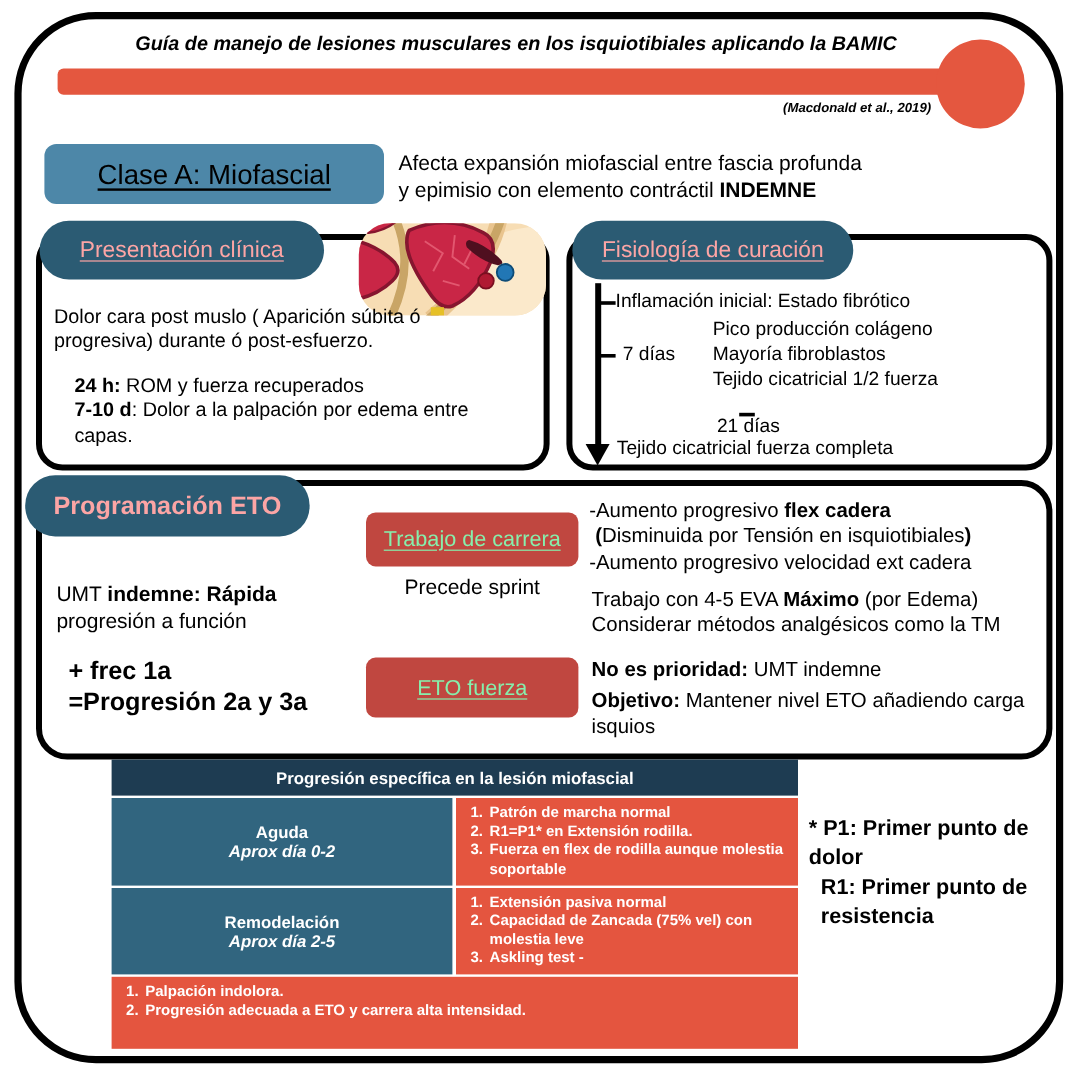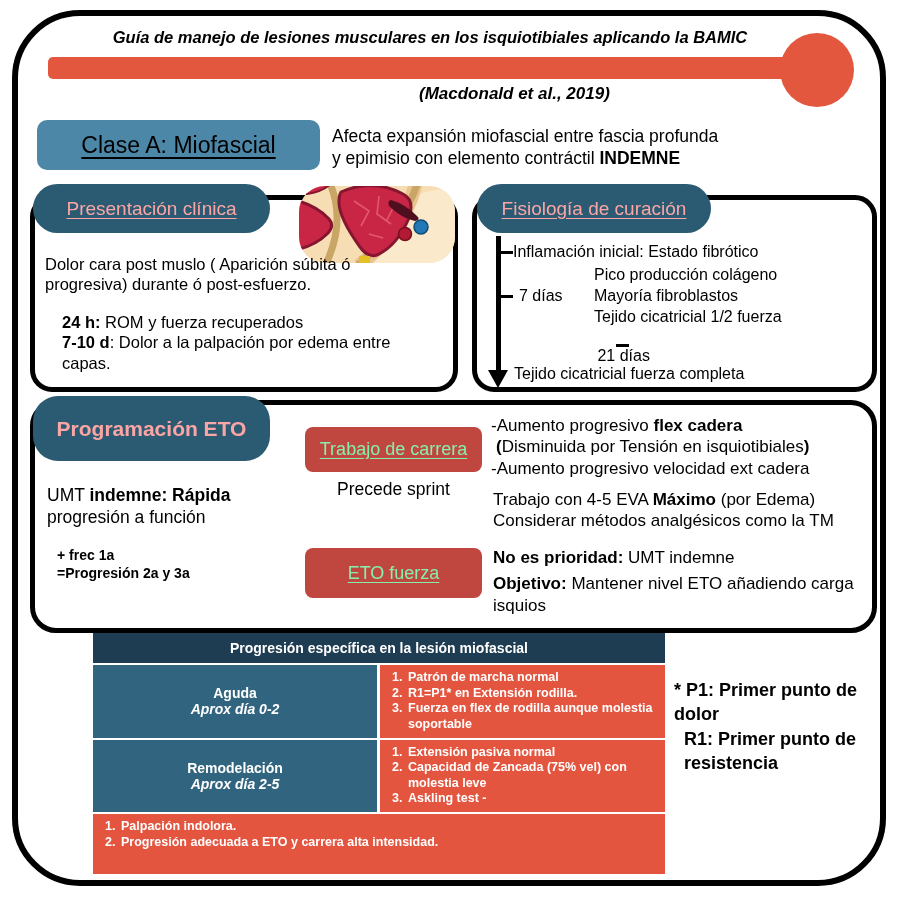--- a/index.html
+++ b/index.html
@@ -9,41 +9,41 @@
   .outer-frame { position:absolute; left:12px; top:10px; width:874px; height:876px;
                  border:6px solid #000; border-radius:68px; background:#fff; }
 
   
   .main-title { position:absolute; left:60px; top:28px; width:740px; text-align:center;
                 font-size:16.5px; font-weight:bold; font-style:italic; }
   .red-bar { position:absolute; left:48px; top:57px; width:742px; height:22px;
              background:#E4573F; border-radius:5px; }
   .red-circle { position:absolute; left:780px; top:33px; width:74px; height:74px;
                 border-radius:50%; background:#E4573F; }
-  .citation { position:absolute; left:419px; top:84px; width:392px; 
-              font-size:17px; font-weight:bold; font-style:italic; }
+  .citation { position:absolute; left:384px; top:84px; width:392px; text-align:right;
+              font-size:11px; font-weight:bold; font-style:italic; }
 
   
   .clase-tab { position:absolute; left:37px; top:120px; width:283px; height:50px;
                background:#4D87A8; border-radius:10px; display:flex; align-items:center; justify-content:center; }
   .clase-tab span { font-size:23px; text-decoration:underline; text-underline-offset:4px; }
   .clase-desc { position:absolute; left:332px; top:125px; font-size:17.5px; line-height:1.27; }
 
   
   .panel { position:absolute; border:5px solid #000; border-radius:22px; background:#fff; }
   .pres-box { left:30px; top:195px; width:428px; height:197px; }
   .fis-box  { left:472px; top:195px; width:405px; height:197px; }
   .prog-box { left:30px; top:400px; width:847px; height:233px; border-radius:26px; }
 
   .pill { position:absolute; background:#2B5B73; color:#fca5a5; border-radius:25px;
           display:flex; align-items:center; justify-content:center; }
   .pill span { font-size:19px; text-decoration:underline; text-underline-offset:3px; }
   .pres-pill { left:33px; top:184px; width:237px; height:49px; }
   .fis-pill  { left:477px; top:184px; width:234px; height:49px; }
-  .prog-pill { left:33px; top:396px; width:237px; height:65px; }
+  .prog-pill { left:21px; top:396px; width:237px; height:51px; }
   .prog-pill span { font-size:21px; font-weight:bold; text-decoration:none; }
 
   .muscle-img { position:absolute; left:299px; top:186px; width:156px; height:77px; }
 
   .pres-para  { position:absolute; left:45px; top:254px; width:360px; font-size:16.5px; line-height:1.24; }
   .pres-items { position:absolute; left:62px; top:312px; width:378px; font-size:16.5px; line-height:1.24; }
   .b { font-weight:bold; }
 
   
   .tl-line  { position:absolute; left:496px; top:236px; width:5px; height:138px; background:#000; }
@@ -54,21 +54,21 @@
   .fis-row-0 { left:500px; top:243px; }
   .fis-label-1 { left:500px; top:287px; }
   .fis-label-1 .lbl { margin-left:6px; }
   .fis-block-1 { position:absolute; left:594px; top:264px; font-size:16px; line-height:21px; }
   .fis-row-2 { left:500px; top:344px;flex-direction:column; }
   .fis-row-2 .lbl { margin-left:3px; }
   .fis-row-2 .txt { margin-left:14px; }
 
   
   .prog-left-1 { position:absolute; left:47px; top:484px; font-size:17.5px; line-height:1.26; }
-  .prog-left-2 { position:absolute; left:57px; top:547px; font-size:14px; font-weight:bold; line-height:1.26; }
+  .prog-left-2 { position:absolute; left:57px; top:547px; font-size:21px; font-weight:bold; line-height:1.26; }
   .red-btn { position:absolute; background:#C04740; border-radius:8px; color:#86efac;
              display:flex; align-items:center; justify-content:center; }
   .red-btn span { font-size:18px; text-decoration:underline; text-underline-offset:3px; }
   .btn-carrera { left:305px; top:427px; width:177px; height:45px; }
   .btn-fuerza  { left:305px; top:548px; width:177px; height:50px; }
   .precede { position:absolute; left:305px; top:479px; width:177px; text-align:center; font-size:17.5px; }
   .prog-right-1 { position:absolute; left:491px; top:415px; font-size:17px; line-height:1.26; }
   .prog-right-1 .indent { padding-left:5px; }
   .prog-right-2 { position:absolute; left:493px; top:489px; font-size:17px; line-height:1.26; }
   .prog-right-3 { position:absolute; left:493px; top:547px; width:382px; font-size:17px; line-height:1.3; }

